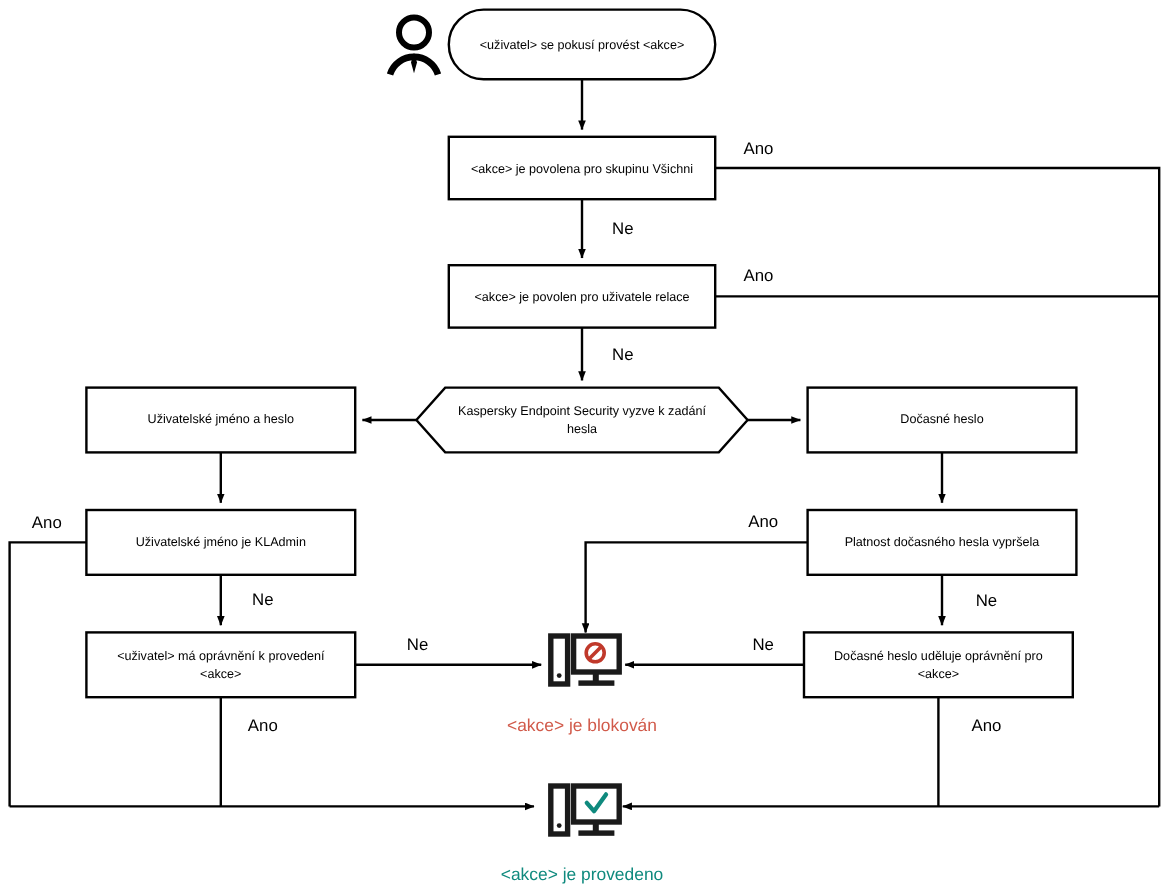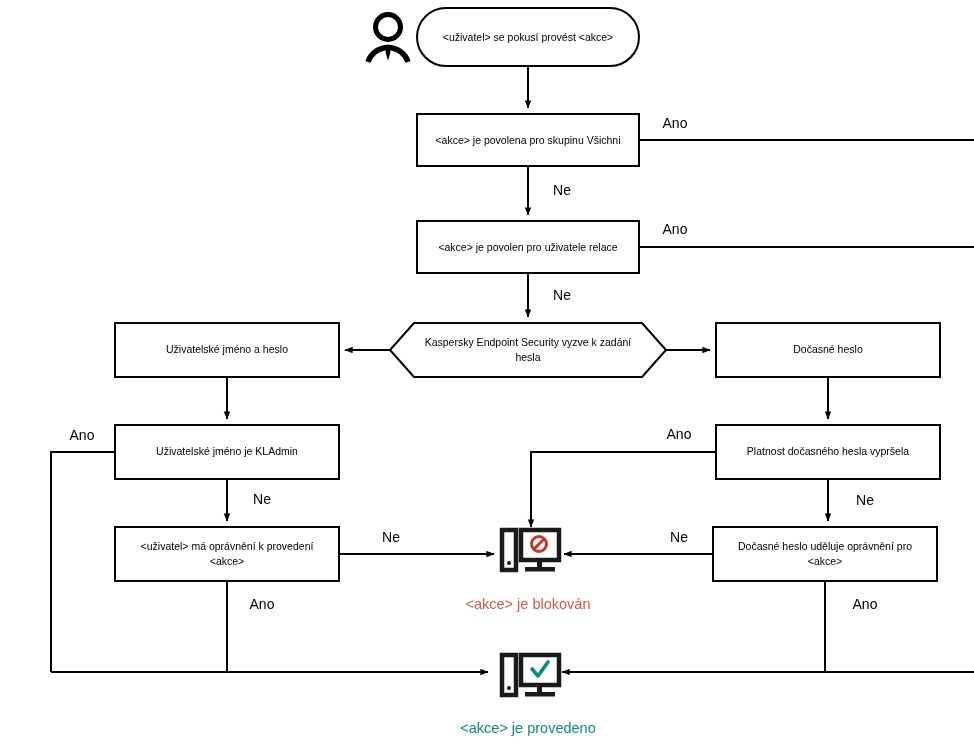--- a/index.html
+++ b/index.html
@@ -10,21 +10,20 @@
   body {
     width: 974px;
     height: 745px;
     font-family: "Liberation Sans", sans-serif;
     overflow: hidden;
   }
   #flow-root {
     position: relative;
     width: 816px;
     height: 745px;
-    margin-left: 43px;
   }
   svg.diagram {
     display: block;
     width: 974px;
     height: 745px;
   }
   .node-box {
     fill: #ffffff;
     stroke: #000000;
     stroke-width: 2;

